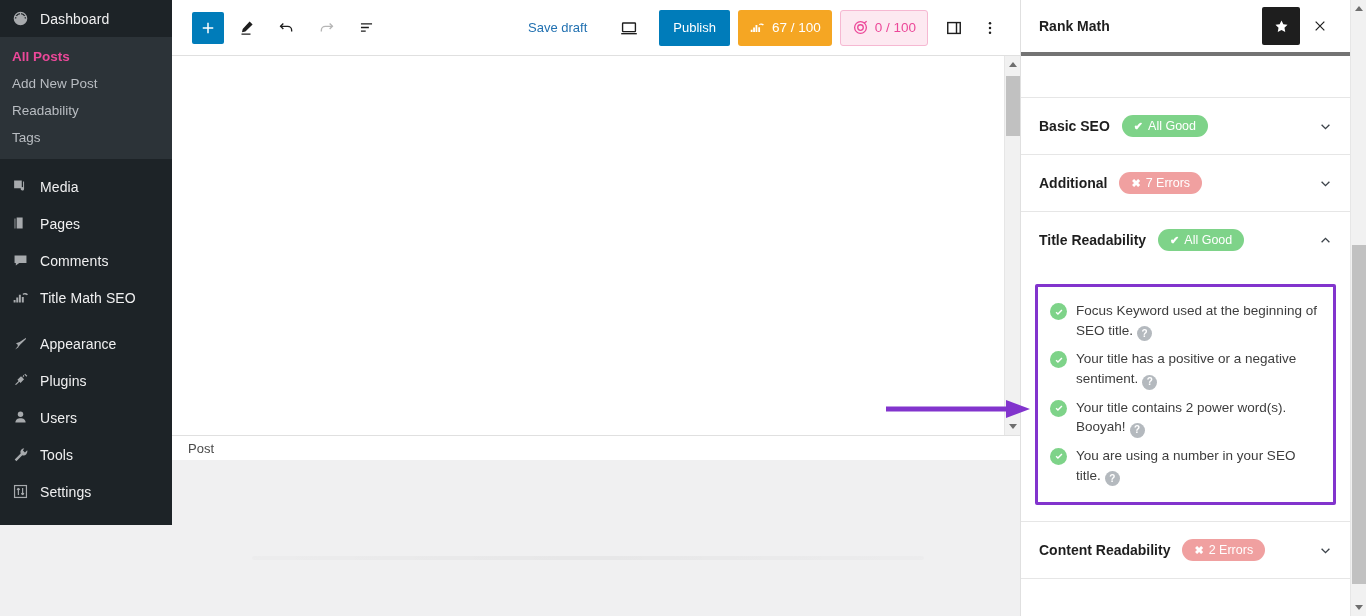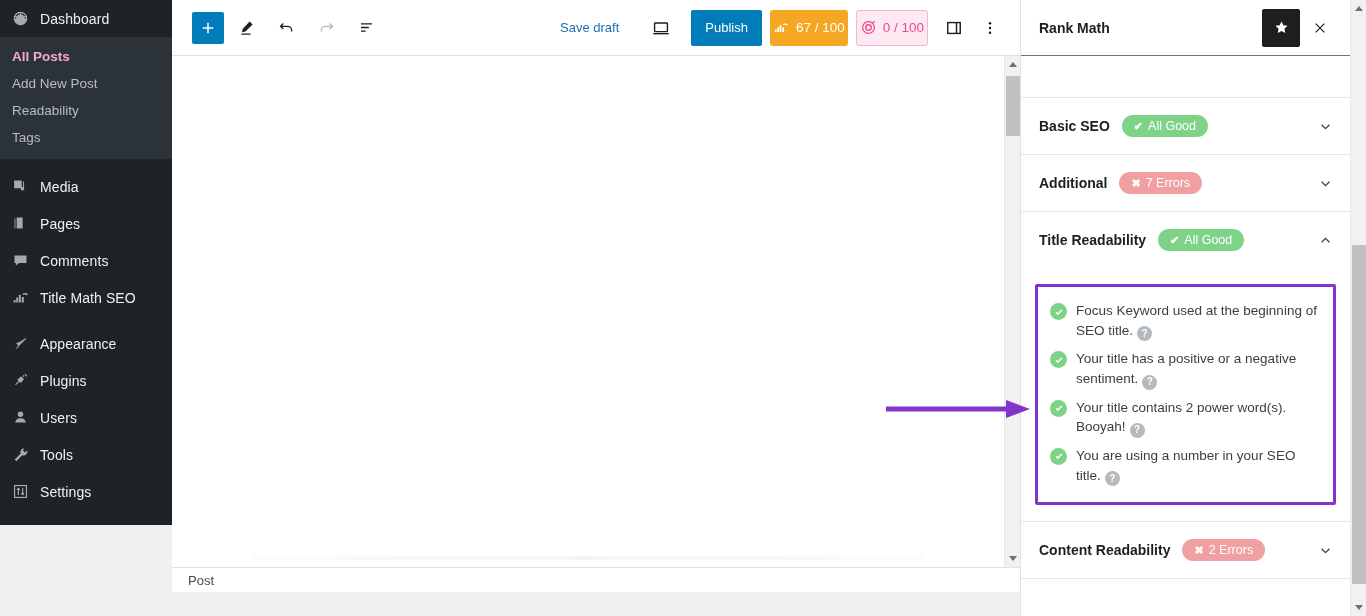--- a/index.html
+++ b/index.html
@@ -50,33 +50,33 @@
     border: 8px solid transparent;
     border-right-color: #fff;
   }
   .submenu { background: #2c3338; padding: 6px 0 8px 0; }
   .submenu .sub-item {
     font-size: 13.5px;
     color: #b9bdc2;
     padding: 6px 0 6px 12px;
     cursor: pointer;
   }
-  .submenu .sub-item.current { color: #f9a8d4; font-weight: bold; }
+  .submenu .sub-item.current { color: #ec4899; font-weight: bold; }
   .menu-sep { height: 9px; }
   .collapse-item { color: #b9bdc2; }
   .collapse-item .mi-label { color: #b9bdc2; }
   svg.wpi { display: block; }
 
   
   #editor-col {
     flex: 1 1 auto;
     position: relative;
     background: #fff;
     display: flex; flex-direction: column;
-    height: 592px;
+    height: 460px;
     min-width: 0;
   }
   #header-bar {
     height: 56px; flex: 0 0 56px;
     background: #fff;
     border-bottom: 1px solid #e0e0e0;
     display: flex; align-items: center;
     padding: 0 12px 0 20px;
     position: relative;
     z-index: 12;
@@ -108,21 +108,21 @@
     margin-right: 12px; color: #1e1e1e;
   }
   .publish-btn {
     background: #007cba; color: #fff; border: none;
     font-size: 13px; padding: 0 14px; height: 36px;
     border-radius: 2px; cursor: pointer;
     margin-right: 8px;
   }
   .score-badge {
     display: flex; align-items: center; gap: 6px;
-    height: 36px; padding: 0 3px;
+    height: 36px; padding: 0 11px;
     border-radius: 3px; font-size: 13.5px;
     cursor: pointer; white-space: nowrap;
   }
   .score-badge.seo { background: #f5a623; color: #fff; margin-right: 8px; }
   .score-badge.ai  { background: #fde9f1; color: #ec4899; border: 1px solid #f6b8d2; margin-right: 8px; }
   .icon-btn {
     width: 36px; height: 36px; display: flex; align-items: center;
     justify-content: center; background: none; border: none; cursor: pointer;
     color: #1e1e1e;
   }
@@ -187,21 +187,21 @@
     z-index: 10;
   }
   #rm-scrollarea {
     flex: 1 1 auto; position: relative; overflow: hidden;
     display: flex; flex-direction: column;
   }
   #rm-content { flex: 1 1 auto; min-width: 0; }
   .rm-header {
     height: 56px; display: flex; align-items: center;
     padding: 0 12px 0 18px;
-    border-bottom: 1px solid #737373;
+    border-bottom: 4px solid #737373;
     background: #fff;
     justify-content: center;
   }
   .rm-title { font-size: 14px; font-weight: bold; color: #1e1e1e; }
   .rm-header-actions { margin-left: auto; display: flex; align-items: center; gap: 2px; }
   .star-btn {
     width: 38px; height: 38px; background: #1e1e1e; color: #fff;
     border: none; border-radius: 2px; cursor: pointer;
     display: flex; align-items: center; justify-content: center;
   }

